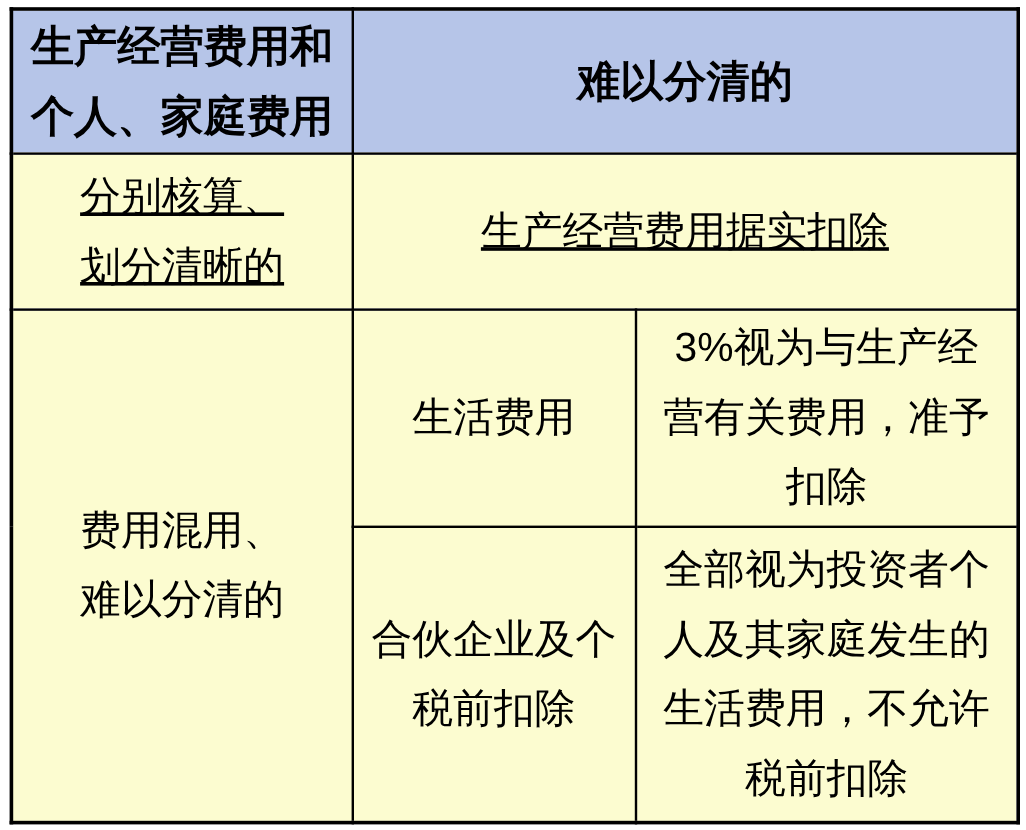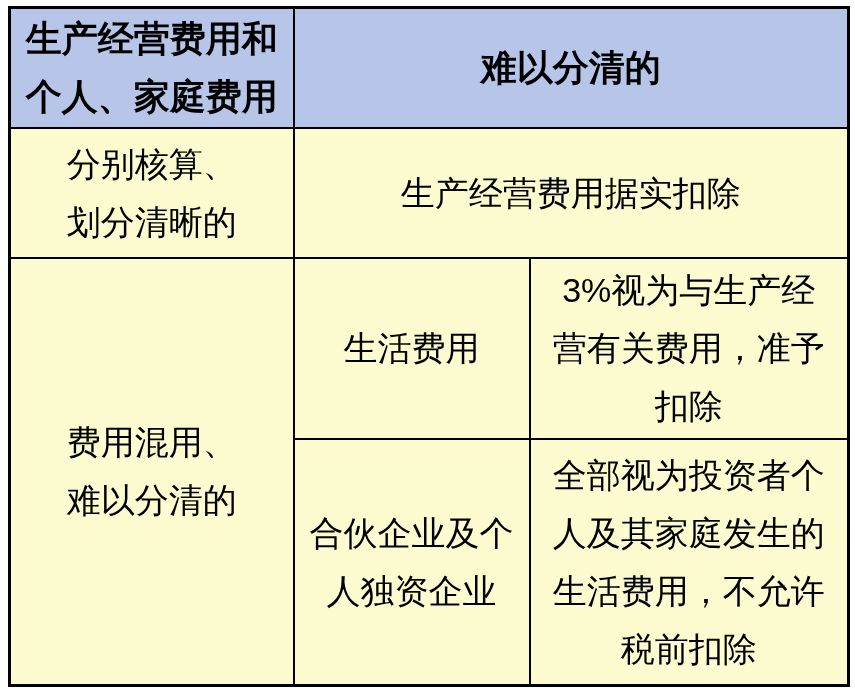--- a/index.html
+++ b/index.html
@@ -43,21 +43,21 @@
     white-space:pre-line;
     padding:0 8px;
     overflow:hidden;
   }
   tr.hdr td{
     background:var(--header-bg);
     font-weight:bold;
     font-size:36px;
   }
   tr.hdr{height:120px;}
-  tr.r1{height:130px;}
+  tr.r1{height:130px;text-decoration:underline;}
   tr.r2a{height:181px;}
   tr.r2b{height:247px;}
 </style>
 </head>
 <body>
 
 <div class="canvas">
   <table class="deduction">
     <colgroup>
         <col class="c1">
@@ -78,21 +78,21 @@
       <tr class="r2a">
         <td rowspan="2">费用混用、
 难以分清的</td>
         <td>生活费用</td>
         <td>3%视为与生产经
 营有关费用，准予
 扣除</td>
       </tr>
       <tr class="r2b">
         <td>合伙企业及个
-人独资企业</td>
+税前扣除</td>
         <td>全部视为投资者个
 人及其家庭发生的
 生活费用，不允许
 税前扣除</td>
       </tr>
     </tbody>
   </table>
 </div>
 
 </body></html>

